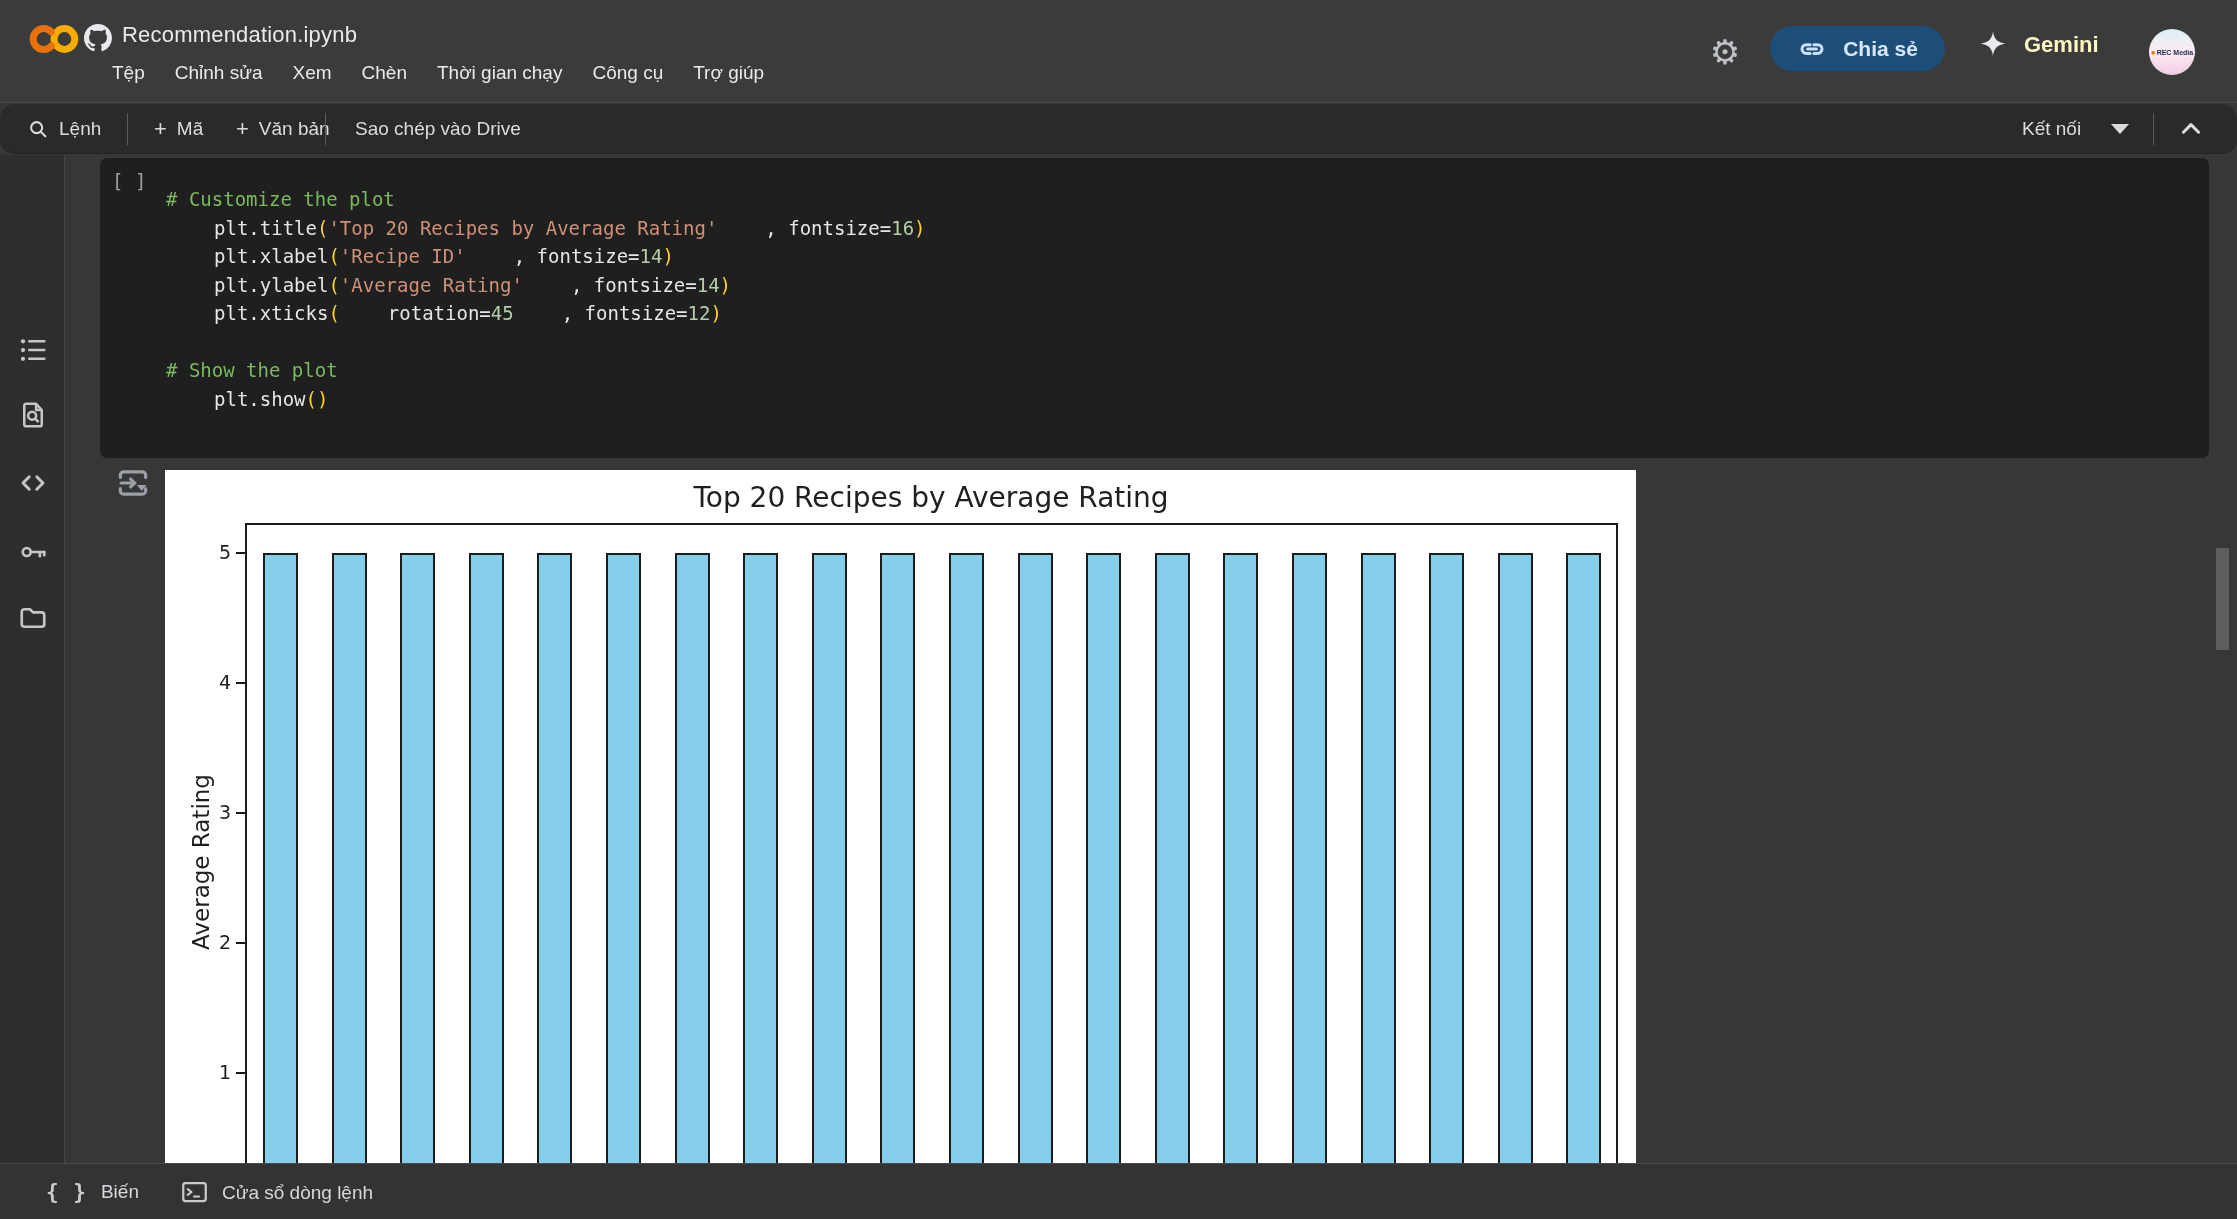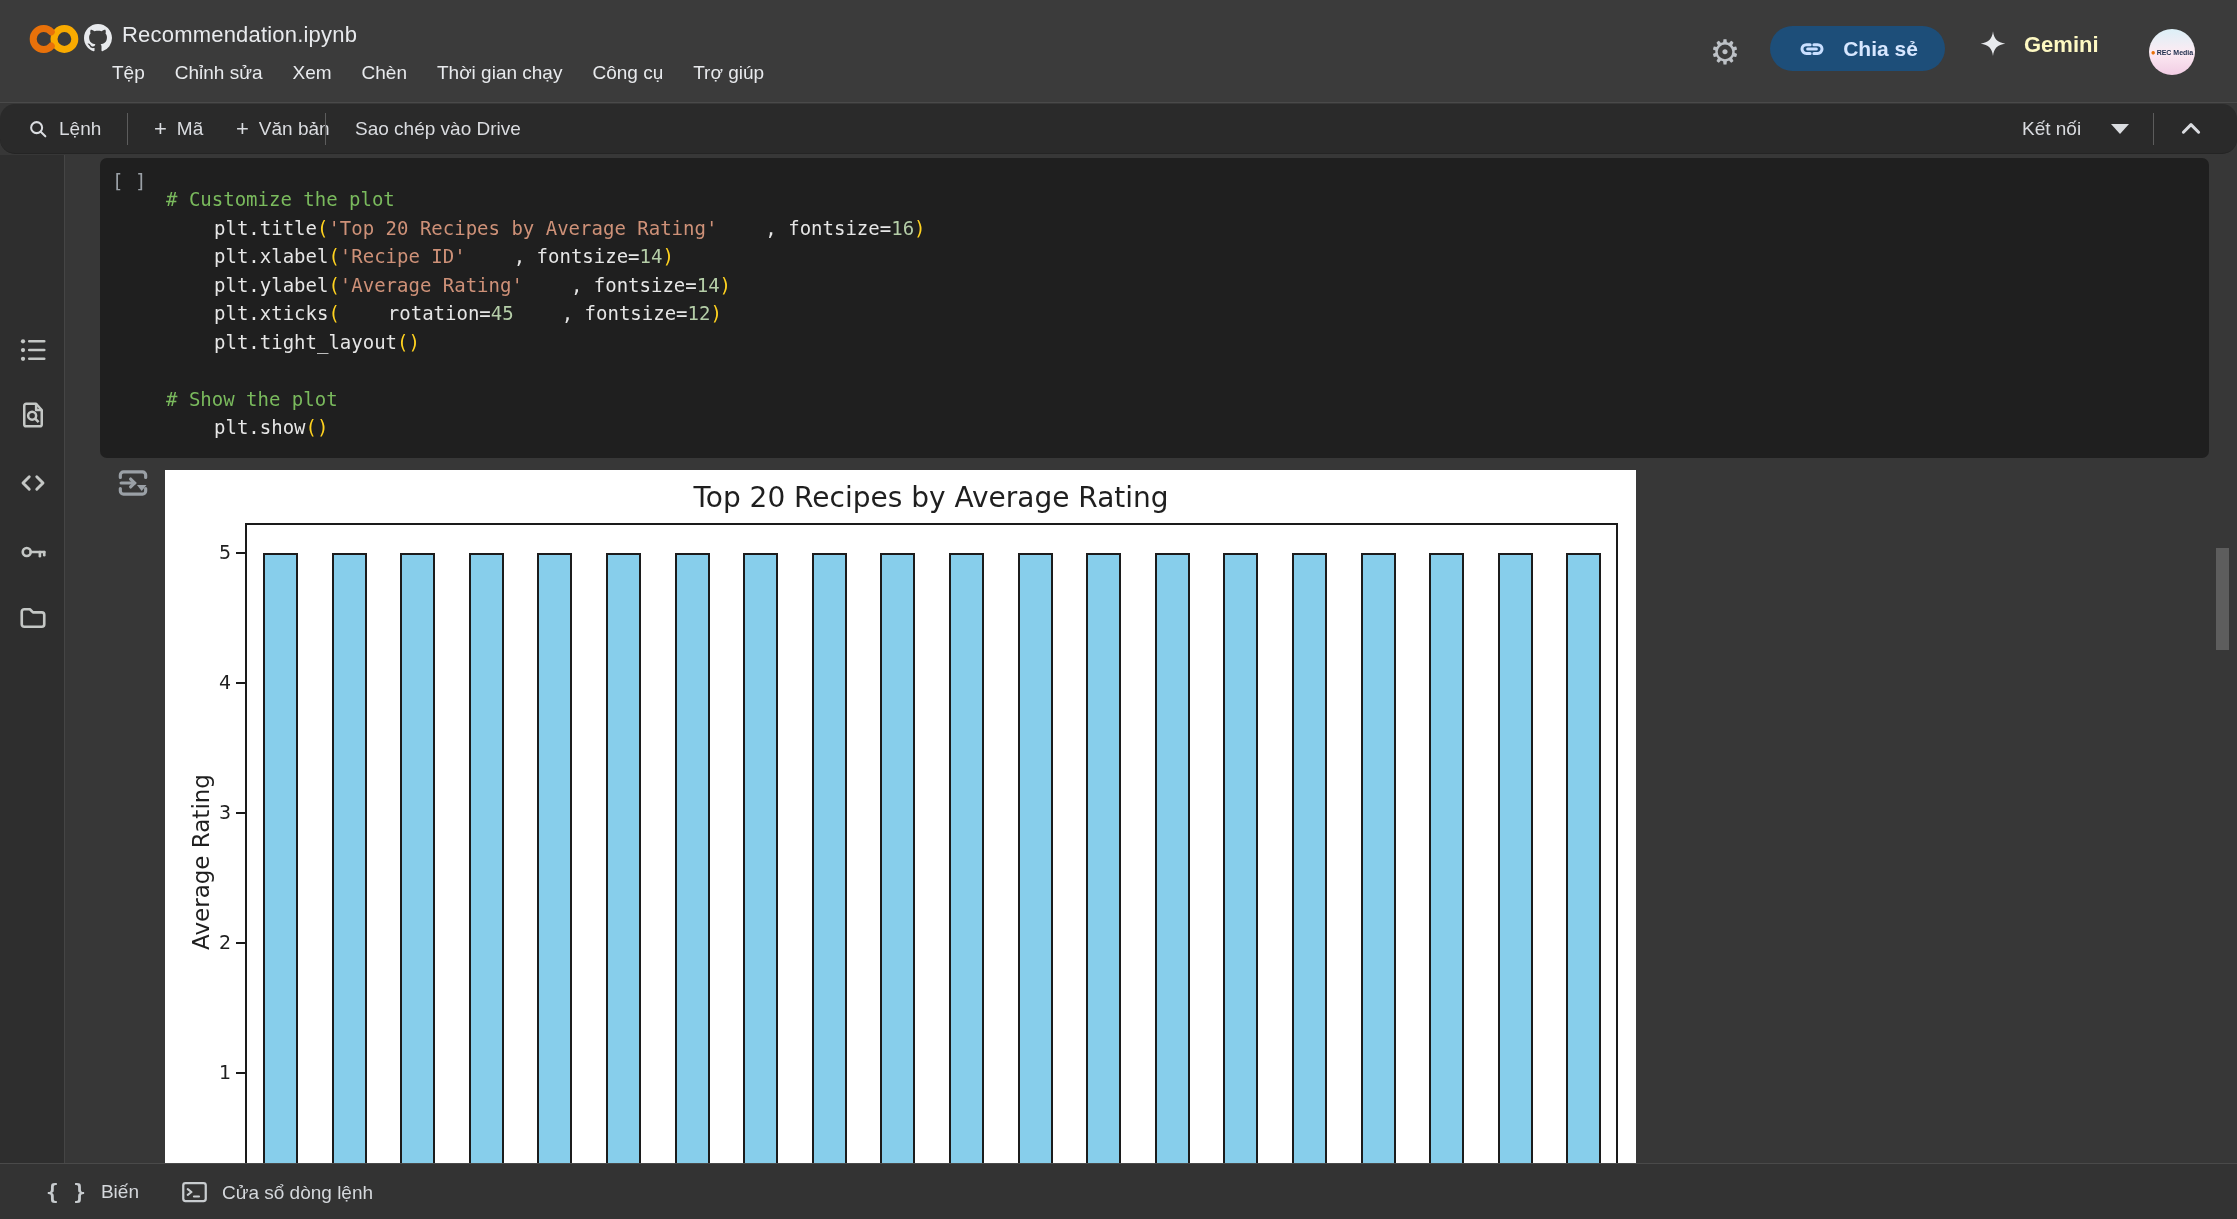--- a/index.html
+++ b/index.html
@@ -183,21 +183,20 @@
   </aside>
 
   <section class="code-cell">
     <span class="exec">[ ]</span>
     <div class="code-area">
         <div class="code-line"><span class="tk-com"># Customize the plot</span></div>
         <div class="code-line"><span class="tk-pln">plt.title</span><span class="tk-br">(</span><span class="tk-str">'Top 20 Recipes by Average Rating'</span><span class="tk-pln">, fontsize=</span><span class="tk-num">16</span><span class="tk-br">)</span></div>
         <div class="code-line"><span class="tk-pln">plt.xlabel</span><span class="tk-br">(</span><span class="tk-str">'Recipe ID'</span><span class="tk-pln">, fontsize=</span><span class="tk-num">14</span><span class="tk-br">)</span></div>
         <div class="code-line"><span class="tk-pln">plt.ylabel</span><span class="tk-br">(</span><span class="tk-str">'Average Rating'</span><span class="tk-pln">, fontsize=</span><span class="tk-num">14</span><span class="tk-br">)</span></div>
         <div class="code-line"><span class="tk-pln">plt.xticks</span><span class="tk-br">(</span><span class="tk-pln">rotation=</span><span class="tk-num">45</span><span class="tk-pln">, fontsize=</span><span class="tk-num">12</span><span class="tk-br">)</span></div>
-        <div class="code-line"><span class="tk-pln">plt.tight_layout</span><span class="tk-br">()</span></div>
         <div class="code-line">&nbsp;</div>
         <div class="code-line"><span class="tk-com"># Show the plot</span></div>
         <div class="code-line"><span class="tk-pln">plt.show</span><span class="tk-br">()</span></div>
       </div>
   </section>
 
   <svg class="output-icon" viewBox="0 0 24 24">
     <g fill="none" stroke="#9aa0a6" stroke-width="2" stroke-linecap="round">
       <path d="M4 8.5V7a2 2 0 0 1 2-2h12a2 2 0 0 1 2 2v1.5"></path>
       <path d="M4 15.5V17a2 2 0 0 0 2 2h12a2 2 0 0 0 2-2v-1.5"></path>

